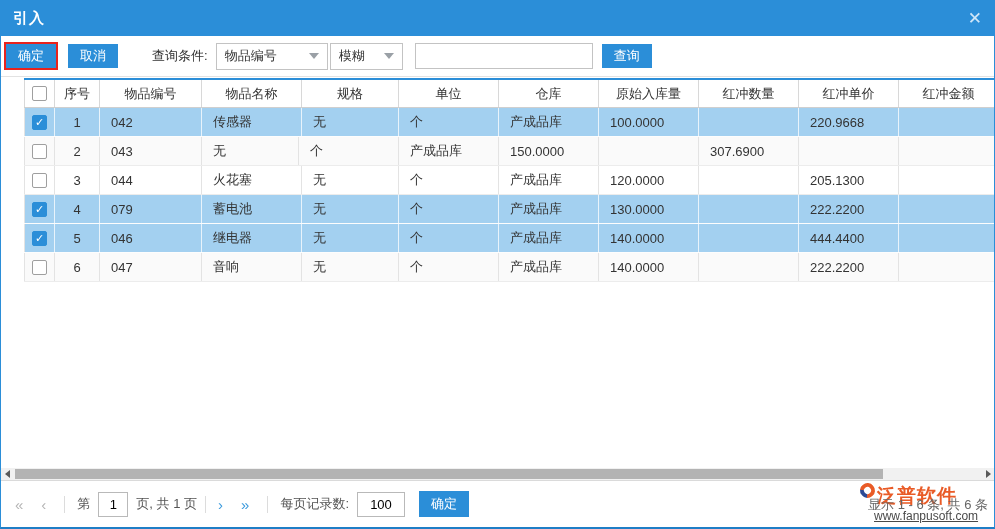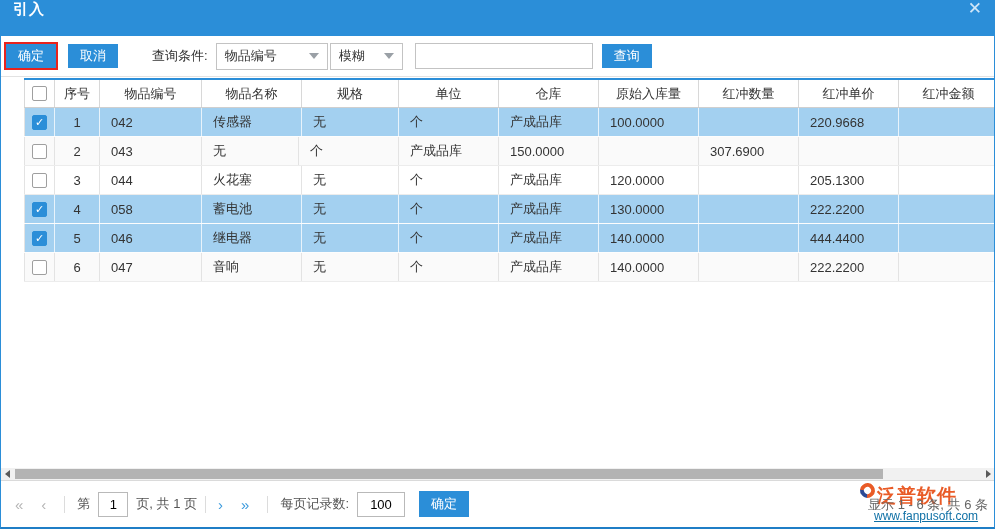--- a/index.html
+++ b/index.html
@@ -1,21 +1,21 @@
 <!DOCTYPE html>
 <html><head>
 <meta charset="utf-8">
 <style>
   * { box-sizing: border-box; margin: 0; padding: 0; }
   body { font-family: "Liberation Sans", "DejaVu Sans", sans-serif; background:#fff; }
   .dialog { position:relative; width:995px; height:529px; background:#fff; overflow:hidden;
             border-left:1px solid #2b8ed8; border-right:1px solid #2b8ed8; border-bottom:2px solid #1f7ec6; }
 
   
-  .titlebar { height:36px; background:#2b8ed8; color:#fff; display:flex; padding:0 12px; }
+  .titlebar { height:36px; background:#2b8ed8; color:#fff; display:flex; align-items:center; padding:0 12px; }
   .titlebar .title { font-size:15px; font-weight:bold; letter-spacing:1px; }
   .titlebar .close { margin-left:auto; color:#cfe6f8; font-size:17px; line-height:1; cursor:pointer; }
 
   
   .toolbar { height:41px; display:flex; align-items:center; border-bottom:1px solid #e2e2e2; padding-left:3px; background:#fff; }
   .btn { display:inline-flex; align-items:center; justify-content:center; background:#2b8ed8; color:#fff;
          border:none; height:24px; padding:0 12px; font-size:13px; cursor:pointer; font-family:inherit; }
   .confirm-wrap { border:2px solid #e8231d; padding:0; margin-right:10px; line-height:0; }
   .toolbar .cancel { margin-right:22px; }
   .toolbar .lbl { font-size:13px; color:#333; margin:0 8px 0 12px; }
@@ -73,21 +73,21 @@
   .pg-size { width:48px; margin-left:0; }
   .pager .btn { height:26px; margin-left:6px; }
 
   
   .status { position:absolute; right:6px; bottom:13px; font-size:13px; color:#666; z-index:3; }
   .wmark { position:absolute; right:2px; bottom:4px; z-index:2; width:132px; opacity:.95; }
   .wm-top { display:flex; }
   .wm-logo { width:15px; height:15px; border-radius:50%; border:4px solid #e8531c;
              border-left-color:#23418f; transform:rotate(-40deg); margin-right:2px; }
   .wm-name { font-size:19px; font-weight:bold; color:#e8531c; letter-spacing:1px; }
-  .wm-url { font-size:12px; color:#0369a1; text-decoration:underline; margin-left:14px; }
+  .wm-url { font-size:12px; color:#404040; text-decoration:underline; margin-left:14px; }
 </style>
 </head>
 <body>
 
 <div class="dialog">
 
   <div class="titlebar">
     <span class="title">引入</span>
     <span class="close">✕</span>
   </div>
@@ -176,21 +176,21 @@
       <div class="cell c9">205.1300</div>
       <div class="cell c10"></div>
       <div class="cell c11"></div>
     </div>
 
     <div class="grow body selected">
       <div class="cell c0 center">
           <span class="cb"></span>
         </div>
       <div class="cell c1 center">4</div>
-      <div class="cell c2">058</div>
+      <div class="cell c2">079</div>
       <div class="cell c3">蓄电池</div>
       <div class="cell c4">无</div>
       <div class="cell c5">个</div>
       <div class="cell c6">产成品库</div>
       <div class="cell c7">130.0000</div>
       <div class="cell c8"></div>
       <div class="cell c9">222.2200</div>
       <div class="cell c10"></div>
       <div class="cell c11"></div>
     </div>

